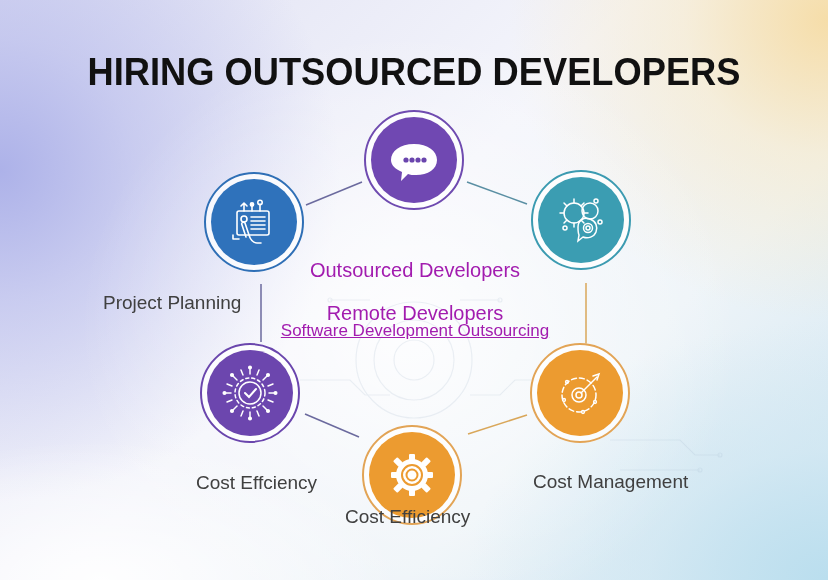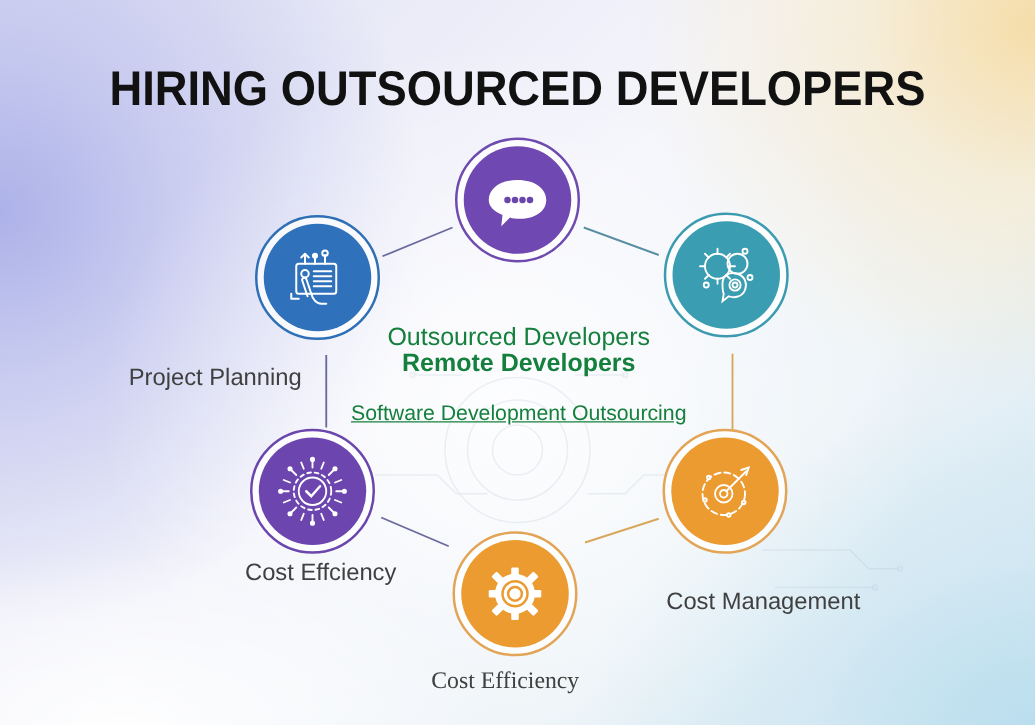--- a/index.html
+++ b/index.html
@@ -31,21 +31,21 @@
 
     svg.diagram { position: absolute; left: 0; top: 0; z-index: 1; }
 
     .node { position: absolute; z-index: 2; width: 100px; height: 100px; border-radius: 50%;
       box-sizing: border-box; background: rgba(255,255,255,0.75); }
     .node .ring { position:absolute; inset:0; border-radius:50%; border: 2px solid; box-sizing:border-box; }
     .node .core { position:absolute; left:7px; top:7px; width:86px; height:86px; border-radius:50%; }
     .node .core svg { position:absolute; left:0; top:0; }
 
     .label { position: absolute; z-index: 3; font-size: 19px; color: #404040; white-space: nowrap; }
-    .center-text { position:absolute; z-index:3; left: 250px; width: 330px; text-align:center; color:#15803d; white-space: nowrap; }
+    .center-text { position:absolute; z-index:3; left: 250px; width: 330px; text-align:center; color:#a21caf; white-space: nowrap; }
   </style>
 </head>
 <body>
 
 <div class="bg">
   <div class="bg-base"></div>
   <div class="bg-purple"></div>
   <div class="bg-yellow"></div>
   <div class="bg-blue"></div>
   <div class="bg-white"></div>
@@ -196,19 +196,19 @@
       <path d="M56 26 L62 24 L60 30"></path>
       <circle cx="30" cy="32" r="1.4"></circle>
       <circle cx="27" cy="50" r="1.4"></circle>
       <circle cx="46" cy="62" r="1.4"></circle>
       <circle cx="58" cy="52" r="1.4"></circle>
     </svg>
   </div>
 </div>
 
 <div class="center-text" style="top:259px; font-size:20px;">Outsourced Developers</div>
-<div class="center-text" style="top:280px; font-size:20px;font-weight:bold;">Remote Developers</div>
+<div class="center-text" style="top:302px; font-size:20px;">Remote Developers</div>
 <div class="center-text" style="top:321px; font-size:17px;text-decoration:underline;">Software Development Outsourcing</div>
 
 <div class="label" style="left:103px; top:292px;">Project Planning</div>
-<div class="label" style="left:196px; top:448px;">Cost Effciency</div>
-<div class="label" style="left:345px; top:534px;font-family:Liberation Serif, serif;">Cost Efficiency</div>
+<div class="label" style="left:196px; top:472px;">Cost Effciency</div>
+<div class="label" style="left:345px; top:506px;">Cost Efficiency</div>
 <div class="label" style="left:533px; top:471px;">Cost Management</div>
 
 </body></html>

